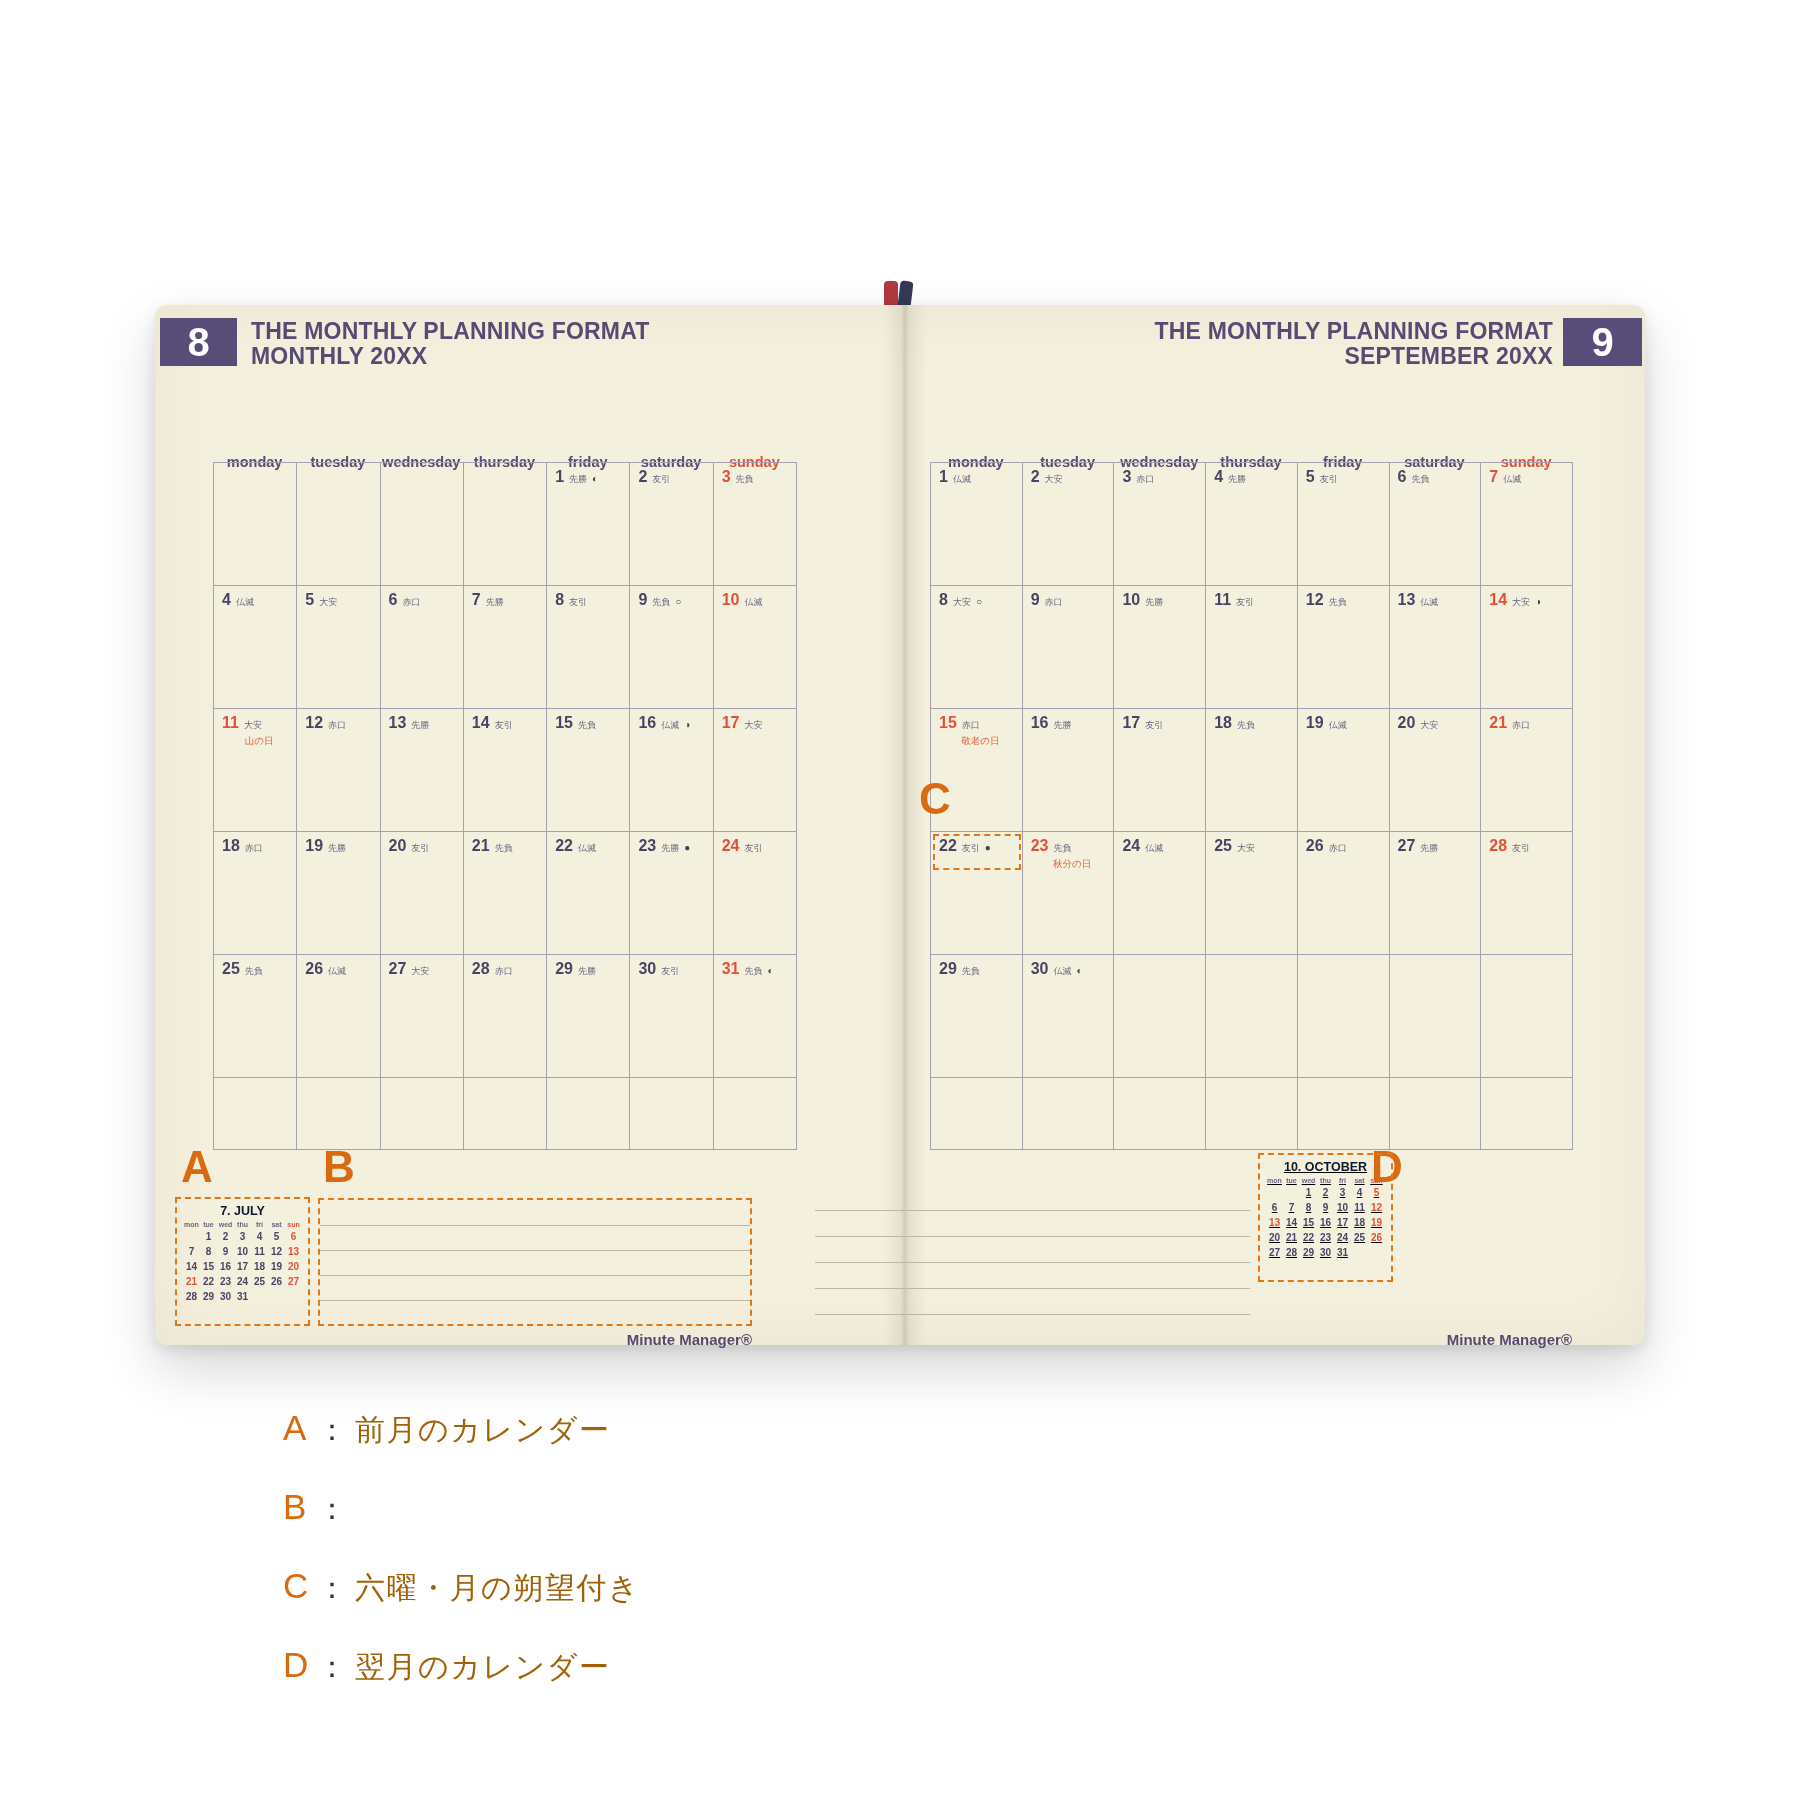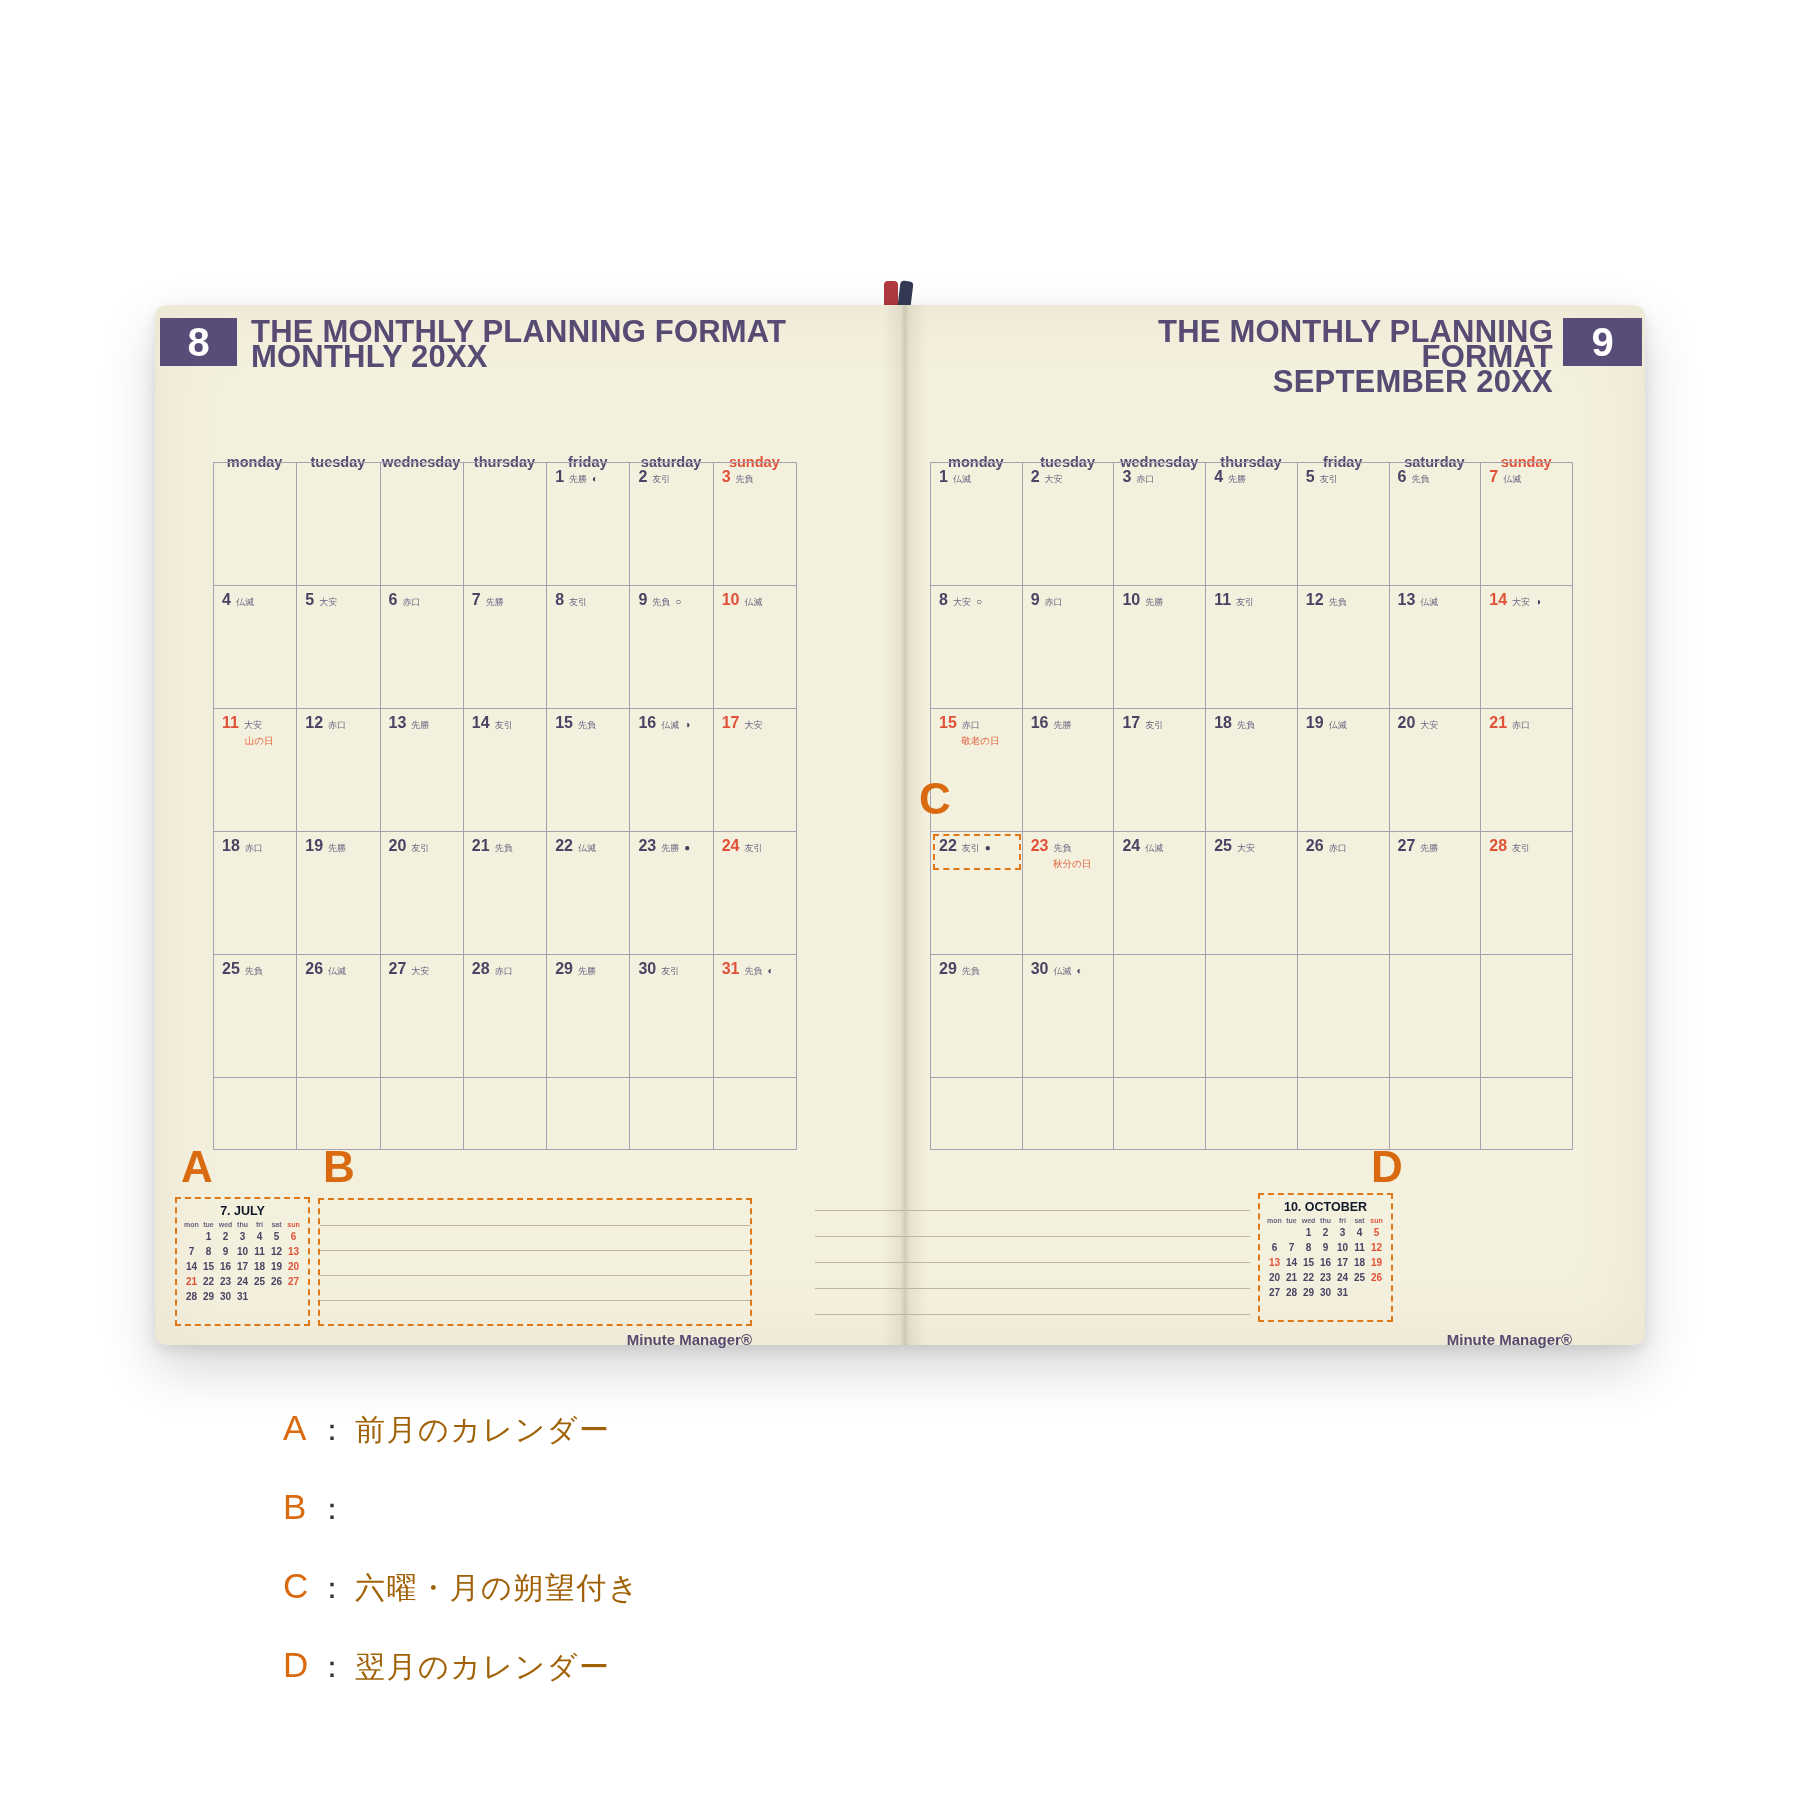--- a/index.html
+++ b/index.html
@@ -20,21 +20,21 @@
     background:#f4f0de;border-radius:12px;
     box-shadow:0 24px 55px rgba(0,0,0,.16),0 5px 14px rgba(0,0,0,.10),inset 0 0 70px rgba(150,135,95,.10);}
   .gutter{position:absolute;left:728px;top:0;width:44px;height:100%;pointer-events:none;
     background:linear-gradient(90deg,rgba(100,88,62,0) 0%,rgba(100,88,62,.10) 40%,rgba(70,60,45,.20) 50%,rgba(100,88,62,.10) 60%,rgba(100,88,62,0) 100%);}
 
   
   .tab{position:absolute;background:#584c78;color:#fff;display:flex;align-items:center;justify-content:center;
        font-size:40px;font-weight:700;}
   .tab-left{left:5px;top:13px;width:77px;height:48px;}
   .tab-right{left:1408px;top:13px;width:79px;height:48px;}
-  .mh{position:absolute;font-size:31px;font-weight:700;color:#574b74;line-height:25px;letter-spacing:.2px;}
+  .mh{position:absolute;font-size:23px;font-weight:700;color:#574b74;line-height:25px;letter-spacing:.2px;}
   .mh-left{left:96px;top:14px;}
   .mh-right{left:958px;top:14px;width:440px;text-align:right;}
 
   
   .wd-row{position:absolute;display:grid;grid-template-columns:repeat(7,1fr);}
   #wd-left{left:58px;top:133px;width:583px;}
   #wd-right{left:775px;top:133px;width:642px;}
   .wd{text-align:center;font-size:14.5px;font-weight:700;color:#564a70;margin-top:16px;}
   .wd.red{color:#e05238;}
 
@@ -59,21 +59,21 @@
   .marker{position:absolute;font-size:44px;font-weight:700;color:#d96a10;line-height:48px;}
   #marker-a{left:26px;top:838px;}
   #marker-b{left:168px;top:838px;}
   #marker-c{left:764px;top:470px;}
   #marker-d{left:1216px;top:838px;}
 
   
   .mini{position:absolute;width:135px;height:129px;border:2px dashed #e07818;
         padding:5px 6px 4px;box-sizing:border-box;}
   #mini-prev{left:20px;top:892px;}
-  #mini-next{left:1103px;top:888px;}
+  #mini-next{left:1103px;top:848px;text-decoration:underline;}
   .mini-title{text-align:center;font-size:12.5px;font-weight:700;color:#0f172a;line-height:15px;}
   .mini-dh{display:grid;grid-template-columns:repeat(7,1fr);margin-top:1px;}
   .mini-dh span{font-size:7px;font-weight:700;color:#6b6380;text-align:center;line-height:9px;}
   .mini-dh span.red{color:#e05238;}
   .mini-week{display:grid;grid-template-columns:repeat(7,1fr);}
   .mini-week span{font-size:10px;font-weight:700;color:#4a4363;text-align:center;line-height:15px;}
   .mini-week span.red{color:#e05238;}
 
   
   .memo{position:absolute;box-sizing:border-box;}

